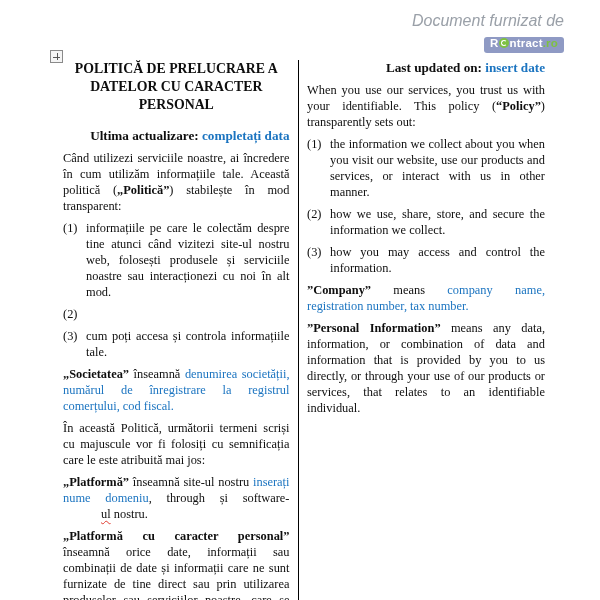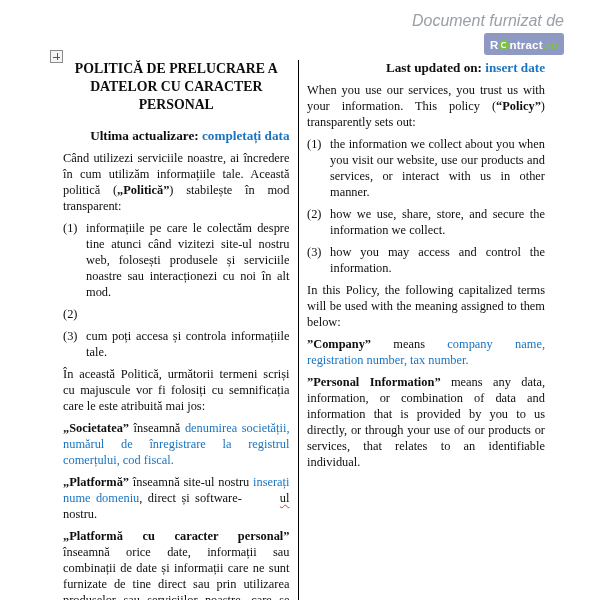--- a/index.html
+++ b/index.html
@@ -8,21 +8,21 @@
     width:600px; height:600px; position:relative; overflow:hidden;
     background:#ffffff; color:#0e0e0e;
     font-family:"Liberation Serif", serif;
   }
 
   
   .provider { position:absolute; top:12px; right:36px; text-align:right; font-family:"Liberation Sans", sans-serif; }
   .provider-text { font-style:italic; color:#9aa0a8; font-size:16px; margin-bottom:3px; }
   .logo-badge {
     display:inline-block; background:#8f9ac4; color:#ffffff; font-weight:bold;
-    font-size:11.5px; line-height:13px; padding:6px 6px 3px; border-radius:3px; letter-spacing:.2px;
+    font-size:11.5px; line-height:13px; padding:0 6px 3px; border-radius:3px; letter-spacing:.2px;
   }
   .logo-o {
     display:inline-block; width:10px; height:10px; background:#7ec142; border-radius:50%;
     vertical-align:-1px; position:relative; margin:0 .5px;
   }
   .logo-o::after {
     content:""; position:absolute; top:2px; left:2px; right:2px; bottom:2px;
     border:1.5px solid #ffffff; border-right-color:transparent; border-radius:50%;
   }
   .logo-ro { color:#7ec142; }
@@ -95,51 +95,50 @@
         <span class="list-text">informațiile pe care le colectăm despre tine atunci când vizitezi site-ul nostru web, folosești produsele și serviciile noastre sau interacționezi cu noi în alt mod.</span>
       </div>
     <div class="list-item">
         <span class="list-num">(2)</span>
       </div>
     <div class="list-item">
         <span class="list-num">(3)</span>
         <span class="list-text">cum poți accesa și controla informațiile tale.</span>
       </div>
 
+    <p><b>„Societatea”</b><span> înseamnă </span><span class="blue">denumirea societății, numărul de înregistrare la registrul comerțului, cod fiscal.</span></p>
+
     <p>În această Politică, următorii termeni scriși cu majuscule vor fi folosiți cu semnificația care le este atribuită mai jos:</p>
 
-    <p><b>„Societatea”</b><span> înseamnă </span><span class="blue">denumirea societății, numărul de înregistrare la registrul comerțului, cod fiscal.</span></p>
-
-    <p><b>„Platformă”</b><span> înseamnă site-ul nostru </span><span class="blue">inserați nume domeniu</span><span>, direct și software-</span><span class="misspell">ul</span><span> nostru.</span></p>
+    <p><b>„Platformă”</b><span> înseamnă site-ul nostru </span><span class="blue">inserați nume domeniu</span><span>, through și software-</span><span class="misspell">ul</span><span> nostru.</span></p>
 
     <p><b>„Platformă cu caracter personal”</b><span> înseamnă orice date, informații sau combinații de date și informații care ne sunt furnizate de tine direct sau prin utilizarea produselor sau serviciilor noastre, care se referă la o persoană identificabilă.</span></p>
   </div>
 
   <div class="divider"></div>
 
   <div class="col col-right">
 
     <p class="updated"><b>Last updated on: </b><b class="blue">insert date</b></p>
 
-    <p><span>When you use our services, you trust us with your information. This policy (</span><b>“Policy”</b><span>) transparently sets out:</span></p>
+    <p><span>When you use our services, you trust us with your identifiable. This policy (</span><b>“Policy”</b><span>) transparently sets out:</span></p>
 
     <div class="list-item">
         <span class="list-num">(1)</span>
         <span class="list-text">the information we collect about you when you visit our website, use our products and services, or interact with us in other manner.</span>
       </div>
     <div class="list-item">
         <span class="list-num">(2)</span>
         <span class="list-text">how we use, share, store, and secure the information we collect.</span>
       </div>
     <div class="list-item">
         <span class="list-num">(3)</span>
         <span class="list-text">how you may access and control the information.</span>
       </div>
 
-    <p>In this Policy, the following capitalized terms will be used with the meaning assigned to them below:</p>
 
     <p><b>”Company”</b><span> means </span><span class="blue">company name, registration number, tax number.</span></p>
 
 
     <p><b>”Personal Information”</b><span> means any data, information, or combination of data and information that is provided by you to us directly, or through your use of our products or services, that relates to an identifiable individual.</span></p>
   </div>
 
 </div>
 
 </body></html>

